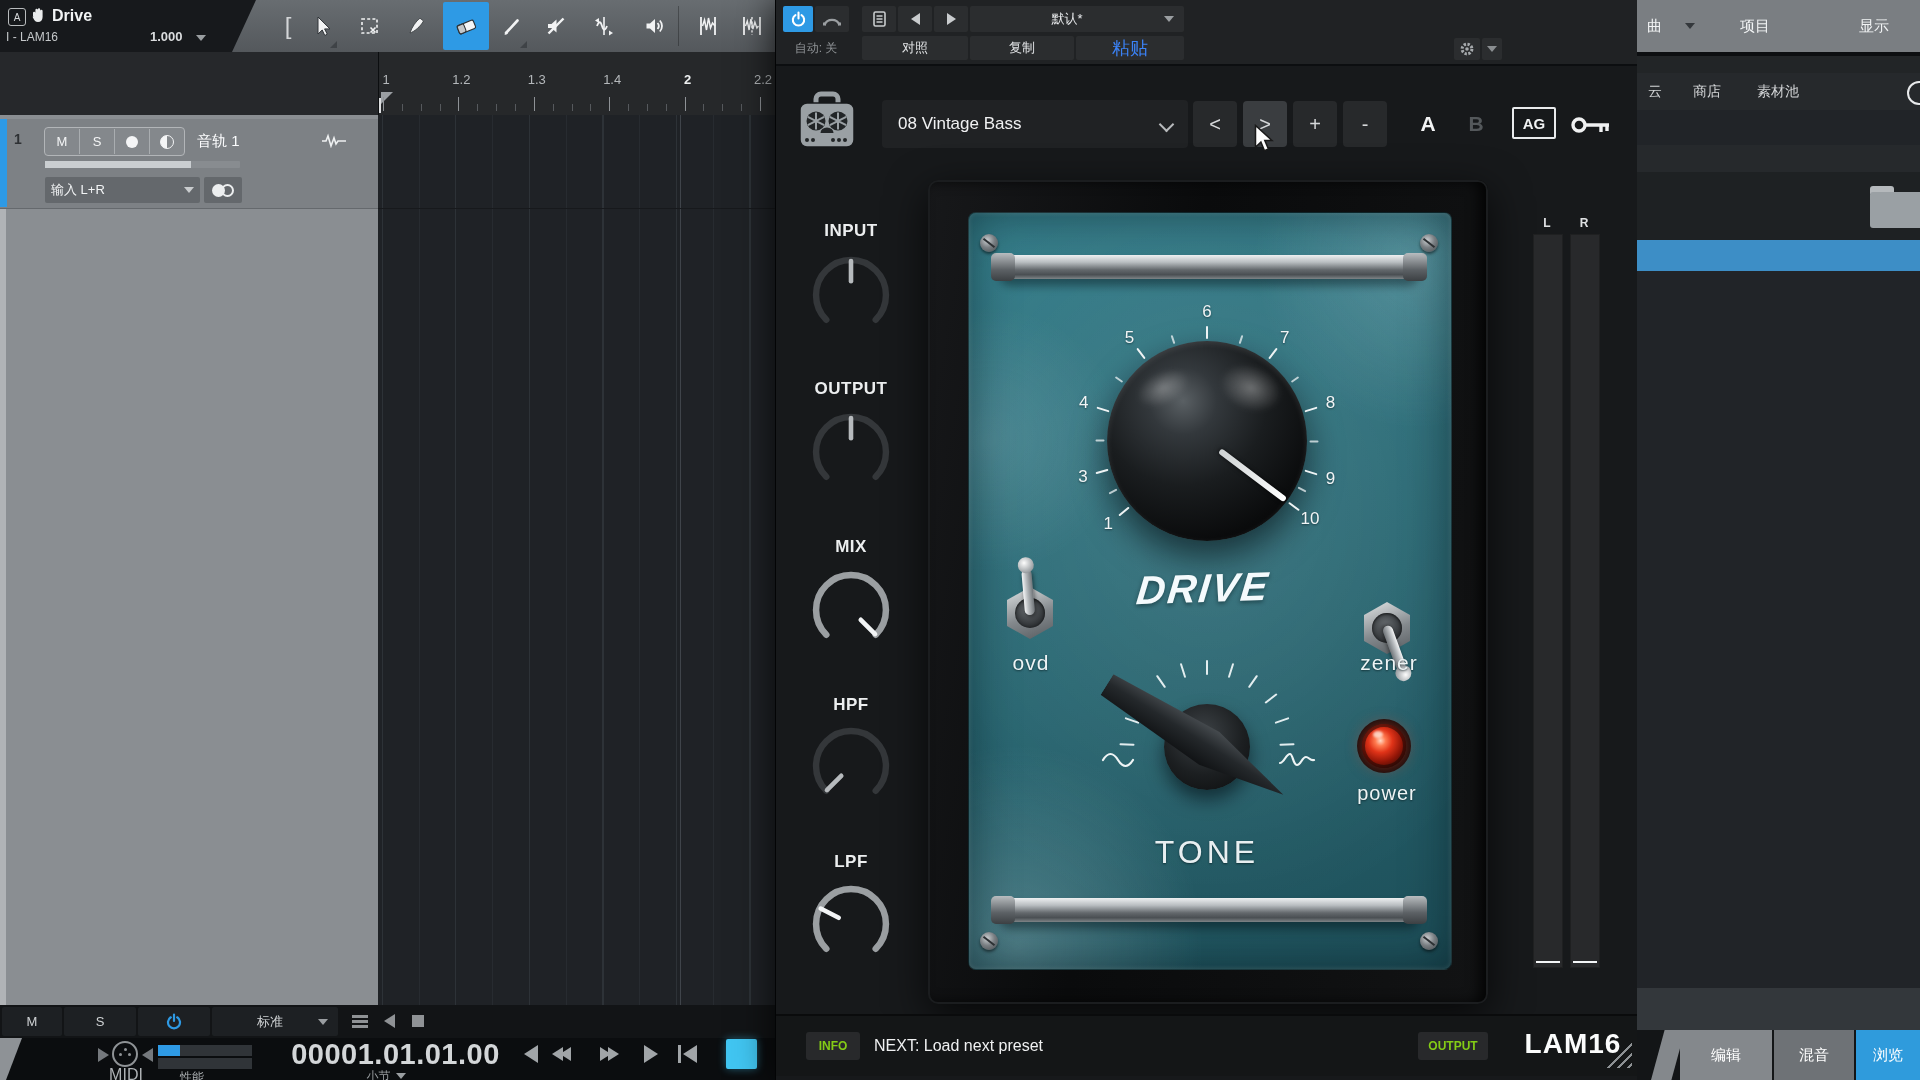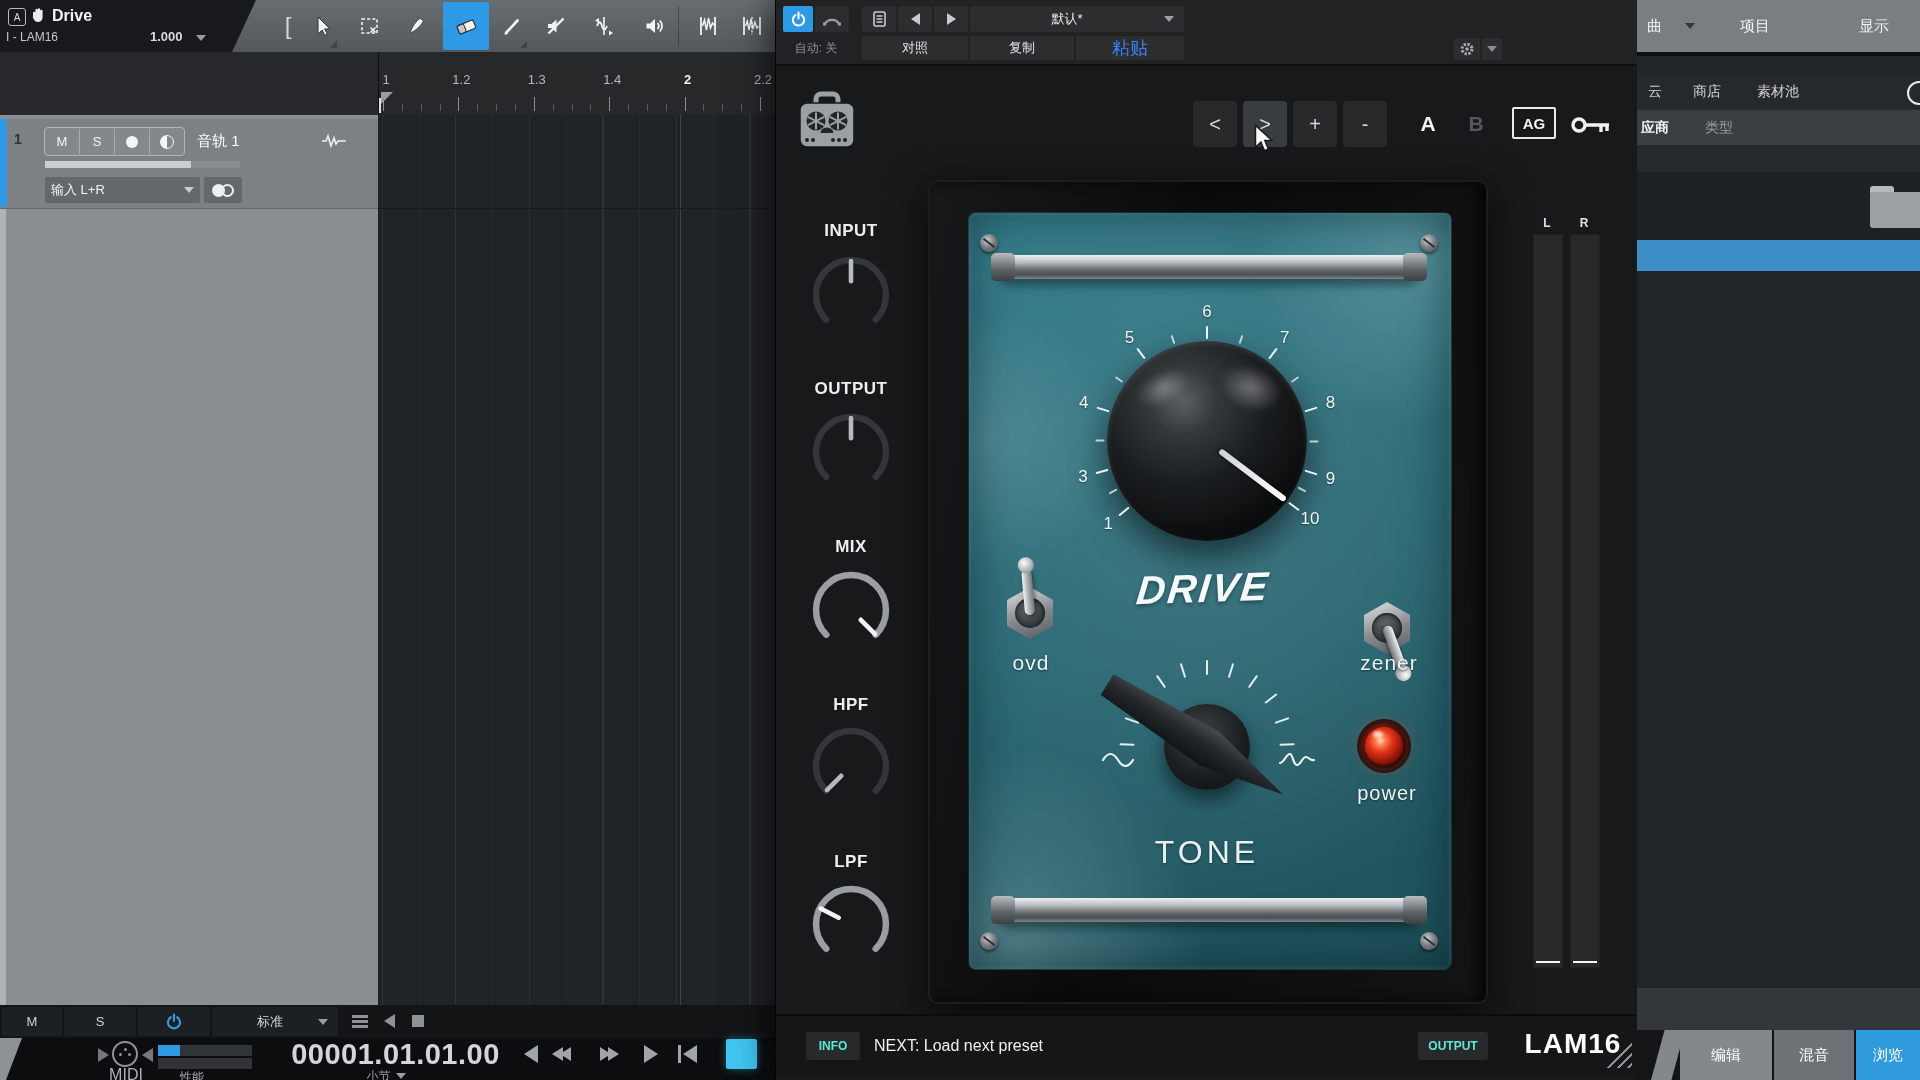--- a/index.html
+++ b/index.html
@@ -86,21 +86,21 @@
   .lever .ball{position:absolute;left:-8px;top:-56px;width:16px;height:16px;border-radius:50%;
     background:radial-gradient(circle at 40% 35%,#fdfdfd,#a9adb0 60%,#70757a);}
   .pedal-label{color:#eef4f5;font-size:21px;letter-spacing:1px;text-align:center;text-shadow:0 1px 2px rgba(0,18,22,.6);}
   #led-bezel{left:429px;top:539px;width:54px;height:54px;border-radius:50%;background:radial-gradient(circle,#221416,#120d0e 70%);}
   #led{position:absolute;left:5px;top:5px;width:44px;height:44px;border-radius:50%;
     background:radial-gradient(circle at 42% 38%,#ffd9c4 0%,#ff7a4f 14%,#e03318 32%,#8f1507 58%,#3c0d06 80%,#200b08 100%);
     box-shadow:0 0 16px rgba(235,65,30,.5),inset 0 0 0 3px rgba(25,8,6,.55);}
   .meterbar{top:234px;width:28px;height:732px;background:#28292b;border:1px solid #1f2021;}
   .meterline{position:absolute;left:2px;right:2px;bottom:4px;height:2px;background:#f4f6f7;}
   #pfoot{left:0;top:1014px;width:862px;height:60px;background:#141617;border-top:2px solid #0a0b0c;}
-  .fbtn{background:#28292b;border-radius:3px;font-size:12px;font-weight:bold;color:#5eead4;}
+  .fbtn{background:#28292b;border-radius:3px;font-size:12px;font-weight:bold;color:#84cc16;}
   #grip{right:6px;bottom:8px;width:26px;height:26px;
     background:repeating-linear-gradient(135deg,transparent 0 5px,#8d9194 5px 7px);
     clip-path:polygon(100% 0,100% 100%,0 100%);}
   
   #rpanel{left:1637px;top:0;width:283px;height:1080px;background:#212428;overflow:hidden;}
   .rtab{font-size:15px;color:#f2f4f5;}
   
   .icon-svg{display:block;}
 </style>
 </head>
@@ -395,20 +395,24 @@
         <circle cx="44" cy="30" r="9.5" fill="#222527"></circle>
       <path d="M22 21.5 v17 M13.8 25.8 l16.4 8.4 M30.2 25.8 l-16.4 8.4" stroke="#9aa0a4" stroke-width="2"></path>
       <path d="M44 21.5 v17 M35.8 25.8 l16.4 8.4 M52.2 25.8 l-16.4 8.4" stroke="#9aa0a4" stroke-width="2"></path>
       <path d="M26.5 42 a6.5 5.5 0 0 1 13 0 Z" fill="#222527"></path>
       <circle cx="13" cy="49" r="2" fill="#222527"></circle>
         <circle cx="19" cy="49" r="2" fill="#222527"></circle>
       <circle cx="39" cy="49" r="2" fill="#222527"></circle>
         <circle cx="45" cy="49" r="2" fill="#222527"></circle>
         <circle cx="51" cy="49" r="2" fill="#222527"></circle>
     </svg>
+    <div class="a cl" style="left:106px;top:100px;width:306px;height:48px;background:#202224;border-radius:4px;padding:0 16px;box-sizing:border-box;">
+      <span style="flex:1;font-size:17px;color:#f0f1f2;">08 Vintage Bass</span>
+      <span class="chev"></span>
+    </div>
     <div class="a ct pbtn" style="left:417px;top:101px;width:44px;height:46px;">&lt;</div>
     <div class="a ct pbtn" style="left:467px;top:101px;width:44px;height:46px;background:#3a3d40;">&gt;</div>
     <div class="a ct pbtn" style="left:517px;top:101px;width:44px;height:46px;">+</div>
     <div class="a ct pbtn" style="left:567px;top:101px;width:44px;height:46px;">-</div>
     <div class="a ct" style="left:630px;top:101px;width:44px;height:46px;font-size:21px;font-weight:bold;color:#f2f3f4;">A</div>
     <div class="a ct" style="left:678px;top:101px;width:44px;height:46px;font-size:21px;font-weight:bold;color:#54585b;">B</div>
     <div class="a ct" style="left:736px;top:107px;width:44px;height:32px;border:2px solid #e9ebed;border-radius:2px;font-size:15px;font-weight:bold;color:#f2f3f4;box-sizing:border-box;">AG</div>
     <svg class="a icon-svg" style="left:794px;top:112px;" width="44" height="26" viewBox="0 0 44 26">
         <circle cx="9" cy="13" r="6" stroke="#f0f1f2" stroke-width="3.4" fill="none"></circle>
         <path d="M15 13 H39 M31 13 v7 M37 13 v6" stroke="#f0f1f2" stroke-width="3.4"></path>
@@ -570,24 +574,20 @@
       <span class="a rtab" style="left:222px;top:17px;">显示</span>
     </div>
     <div class="a" style="left:0;top:52px;width:283px;height:4px;background:#0d0f11;"></div>
     <div class="a" style="left:0;top:56px;width:283px;height:17px;background:#222527;"></div>
     <div class="a" style="left:0;top:73px;width:283px;height:37px;background:#26292c;">
       <span class="a" style="left:11px;top:10px;font-size:14px;color:#d3d5d7;">云</span>
       <span class="a" style="left:56px;top:10px;font-size:14px;color:#d3d5d7;">商店</span>
       <span class="a" style="left:120px;top:10px;font-size:14px;color:#d3d5d7;">素材池</span>
       <div class="a" style="left:270px;top:8px;width:20px;height:20px;border:2.5px solid #e8eaec;border-radius:50%;"></div>
     </div>
-    <div class="a" style="left:0;top:110px;width:283px;height:35px;background:#3b3f43;">
-      <span class="a" style="left:4px;top:9px;font-size:14px;font-weight:bold;color:#f2f3f4;">应商</span>
-      <span class="a" style="left:68px;top:9px;font-size:14px;color:#9b9fa2;">类型</span>
-    </div>
     <div class="a" style="left:0;top:145px;width:283px;height:27px;background:#26292c;"></div>
     <div class="a" style="left:0;top:172px;width:283px;height:68px;background:#1e2123;">
       <div class="a" style="left:233px;top:14px;width:24px;height:8px;background:#b5b9bc;border-radius:3px 3px 0 0;"></div>
       <div class="a" style="left:233px;top:20px;width:62px;height:36px;background:#9aa0a4;border-radius:3px;"></div>
     </div>
     <div class="a" style="left:0;top:240px;width:283px;height:31px;background:#3d8ec6;"></div>
     <div class="a" style="left:0;top:988px;width:283px;height:42px;background:#33373b;"></div>
     <div class="a" style="left:0;top:1030px;width:283px;height:50px;background:#131517;">
       <div class="a" style="left:14px;top:0;width:34px;height:50px;background:#84888c;clip-path:polygon(40% 0,100% 0,60% 100%,0 100%);"></div>
       <div class="a ct" style="left:43px;top:0;width:92px;height:50px;background:#84888c;font-size:15px;color:#fff;">编辑</div>

